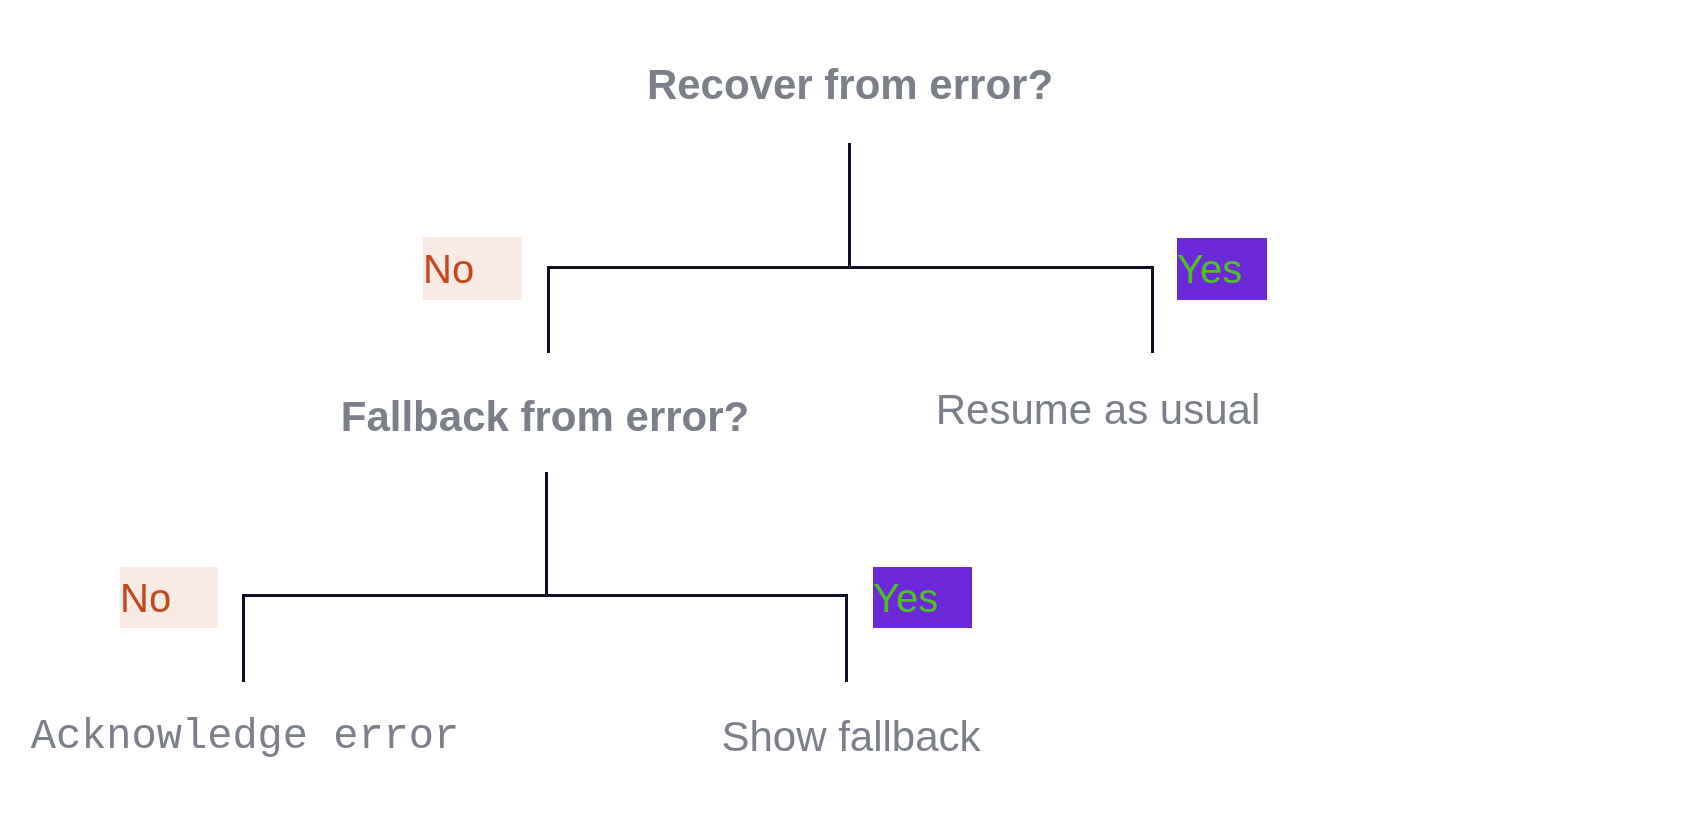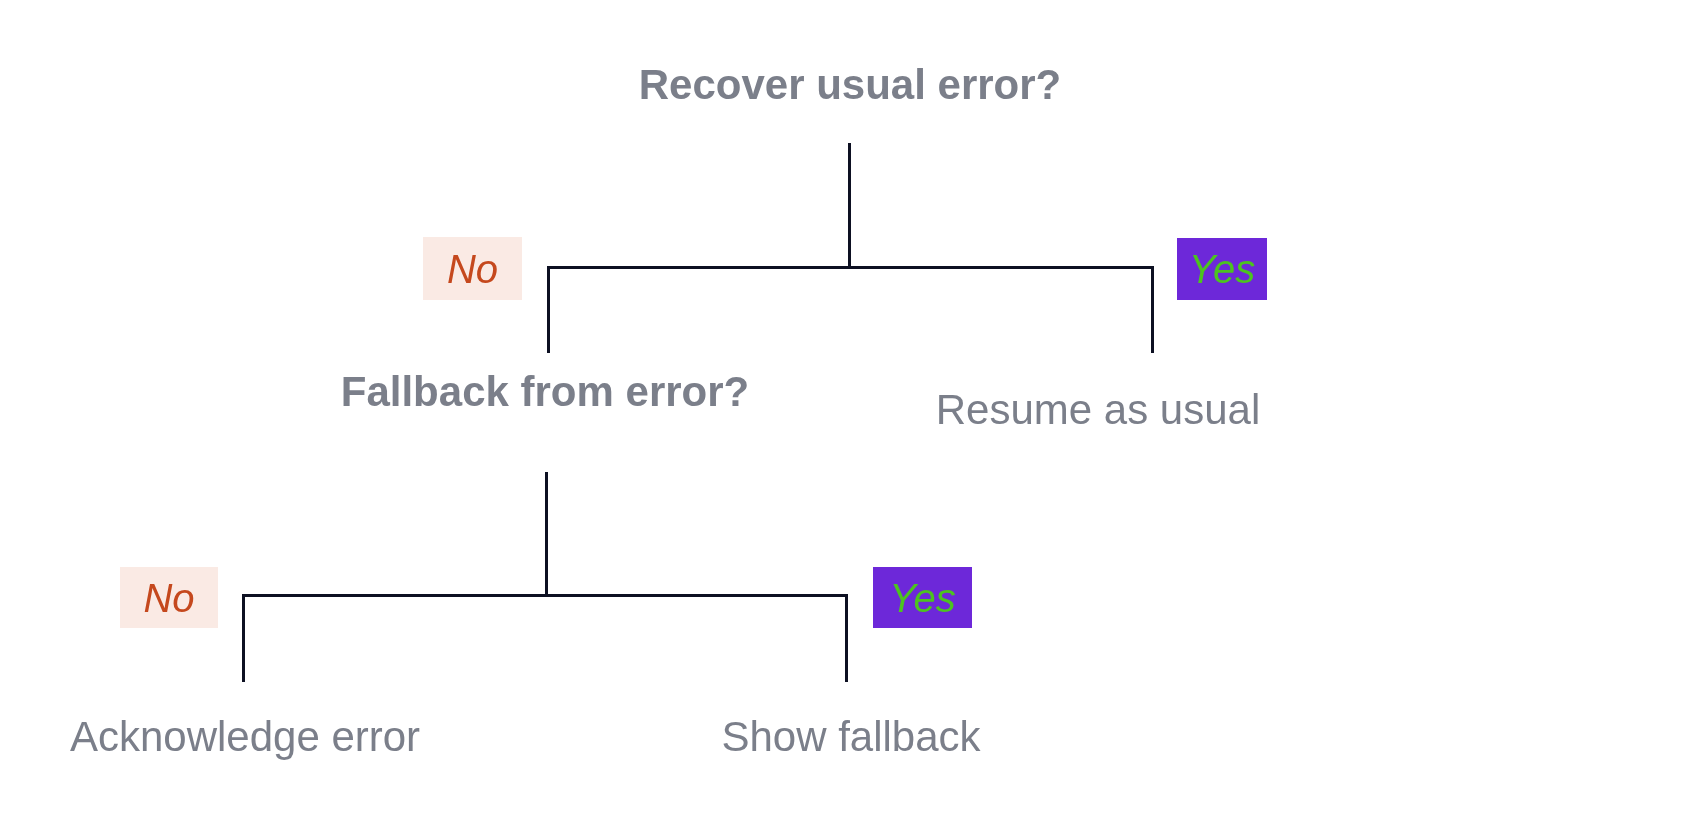--- a/index.html
+++ b/index.html
@@ -36,65 +36,63 @@
     line-height: 1.1;
   }
   .edge {
     position: absolute;
     background: #0d1022;
   }
   .badge {
     position: absolute;
     display: flex;
     align-items: center;
-    justify-content: center;
     font-size: 40px;
     font-weight: 400;
     line-height: 1;
-    font-style: italic;
   }
   .badge.no {
     background: #faeae4;
     color: #c5481d;
   }
   .badge.yes {
     background: #6d28d9;
     color: #4cc31f;
   }
 </style>
 </head>
 <body>
 
 <div class="canvas">
 
-  <div class="question" style="left:850px; top:62px;">Recover usual error?</div>
+  <div class="question" style="left:850px; top:62px;">Recover from error?</div>
 
   <div class="edge" style="left:848px; top:143px; width:3px; height:124px;"></div>
   <div class="edge" style="left:547px; top:266px; width:607px; height:3px;"></div>
   <div class="edge" style="left:547px; top:266px; width:3px; height:87px;"></div>
   <div class="edge" style="left:1151px; top:266px; width:3px; height:87px;"></div>
 
   <div class="badge no" style="left:423px; top:237px; width:99px; height:63px;">
     <span>No</span>
   </div>
   <div class="badge yes" style="left:1177px; top:238px; width:90px; height:62px;">
     <span>Yes</span>
   </div>
 
-  <div class="question" style="left:545px; top:369px;">Fallback from error?</div>
+  <div class="question" style="left:545px; top:394px;">Fallback from error?</div>
   <div class="leaf" style="left:1098px; top:387px;">Resume as usual</div>
 
   <div class="edge" style="left:545px; top:472px; width:3px; height:123px;"></div>
   <div class="edge" style="left:242px; top:594px; width:606px; height:3px;"></div>
   <div class="edge" style="left:242px; top:594px; width:3px; height:88px;"></div>
   <div class="edge" style="left:845px; top:594px; width:3px; height:88px;"></div>
 
   <div class="badge no" style="left:120px; top:567px; width:98px; height:61px;">
     <span>No</span>
   </div>
   <div class="badge yes" style="left:873px; top:567px; width:99px; height:61px;">
     <span>Yes</span>
   </div>
 
-  <div class="leaf" style="left:245px; top:714px;">Acknowledge error</div>
+  <div class="leaf" style="left:245px; top:714px;font-family:Liberation Mono, monospace;">Acknowledge error</div>
   <div class="leaf" style="left:851px; top:714px;">Show fallback</div>
 
 </div>
 
 </body></html>

